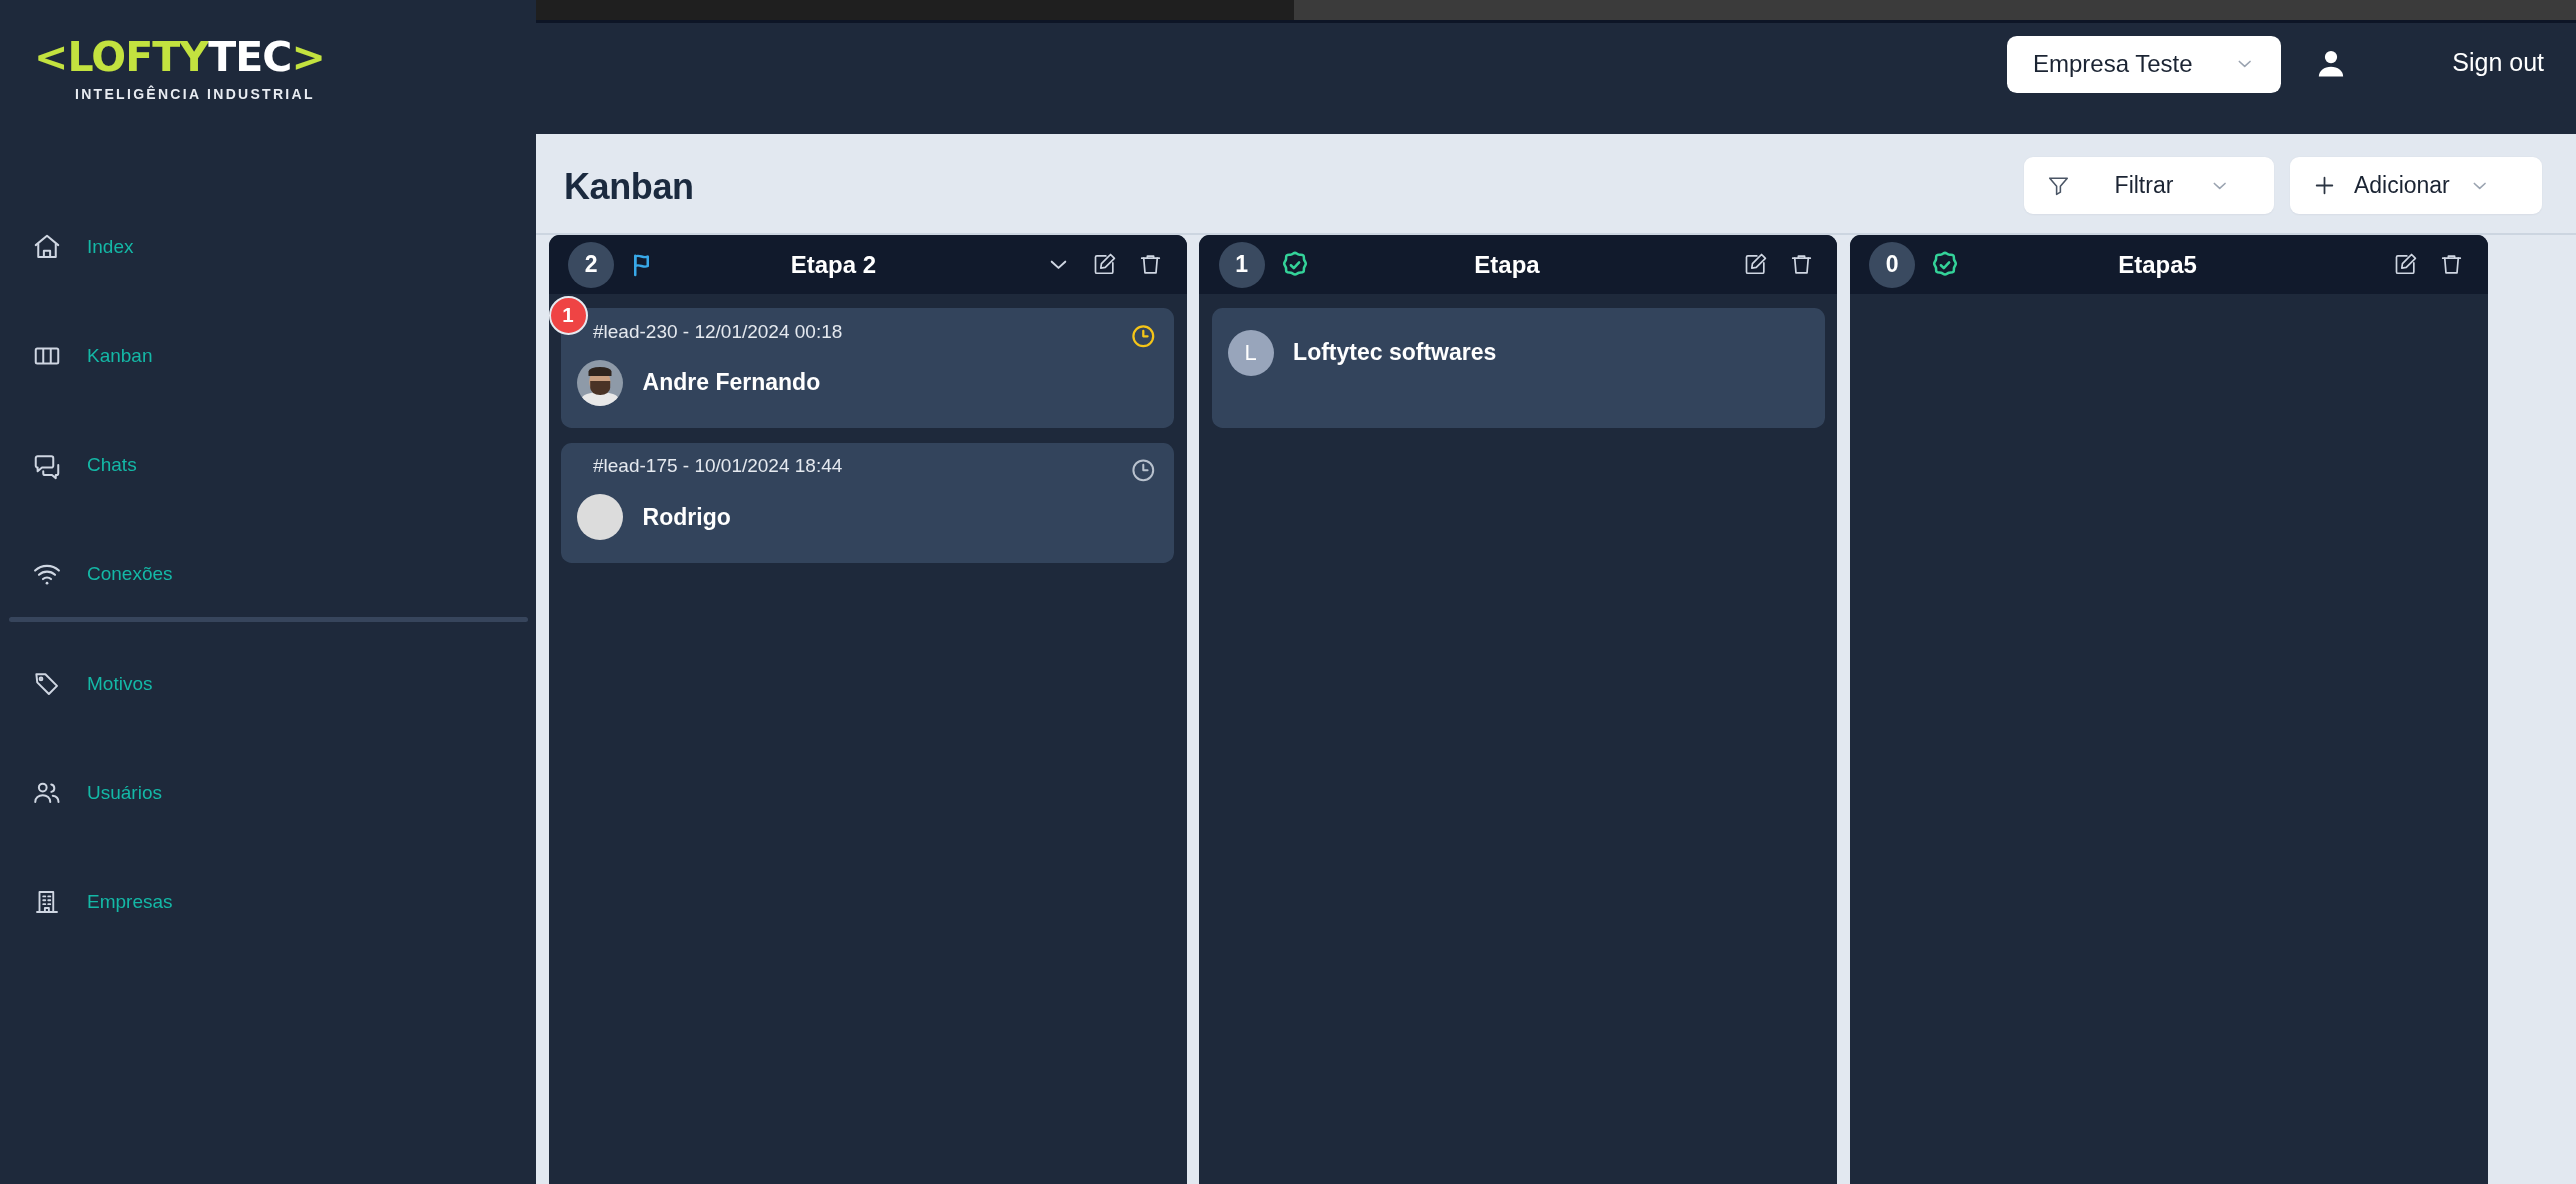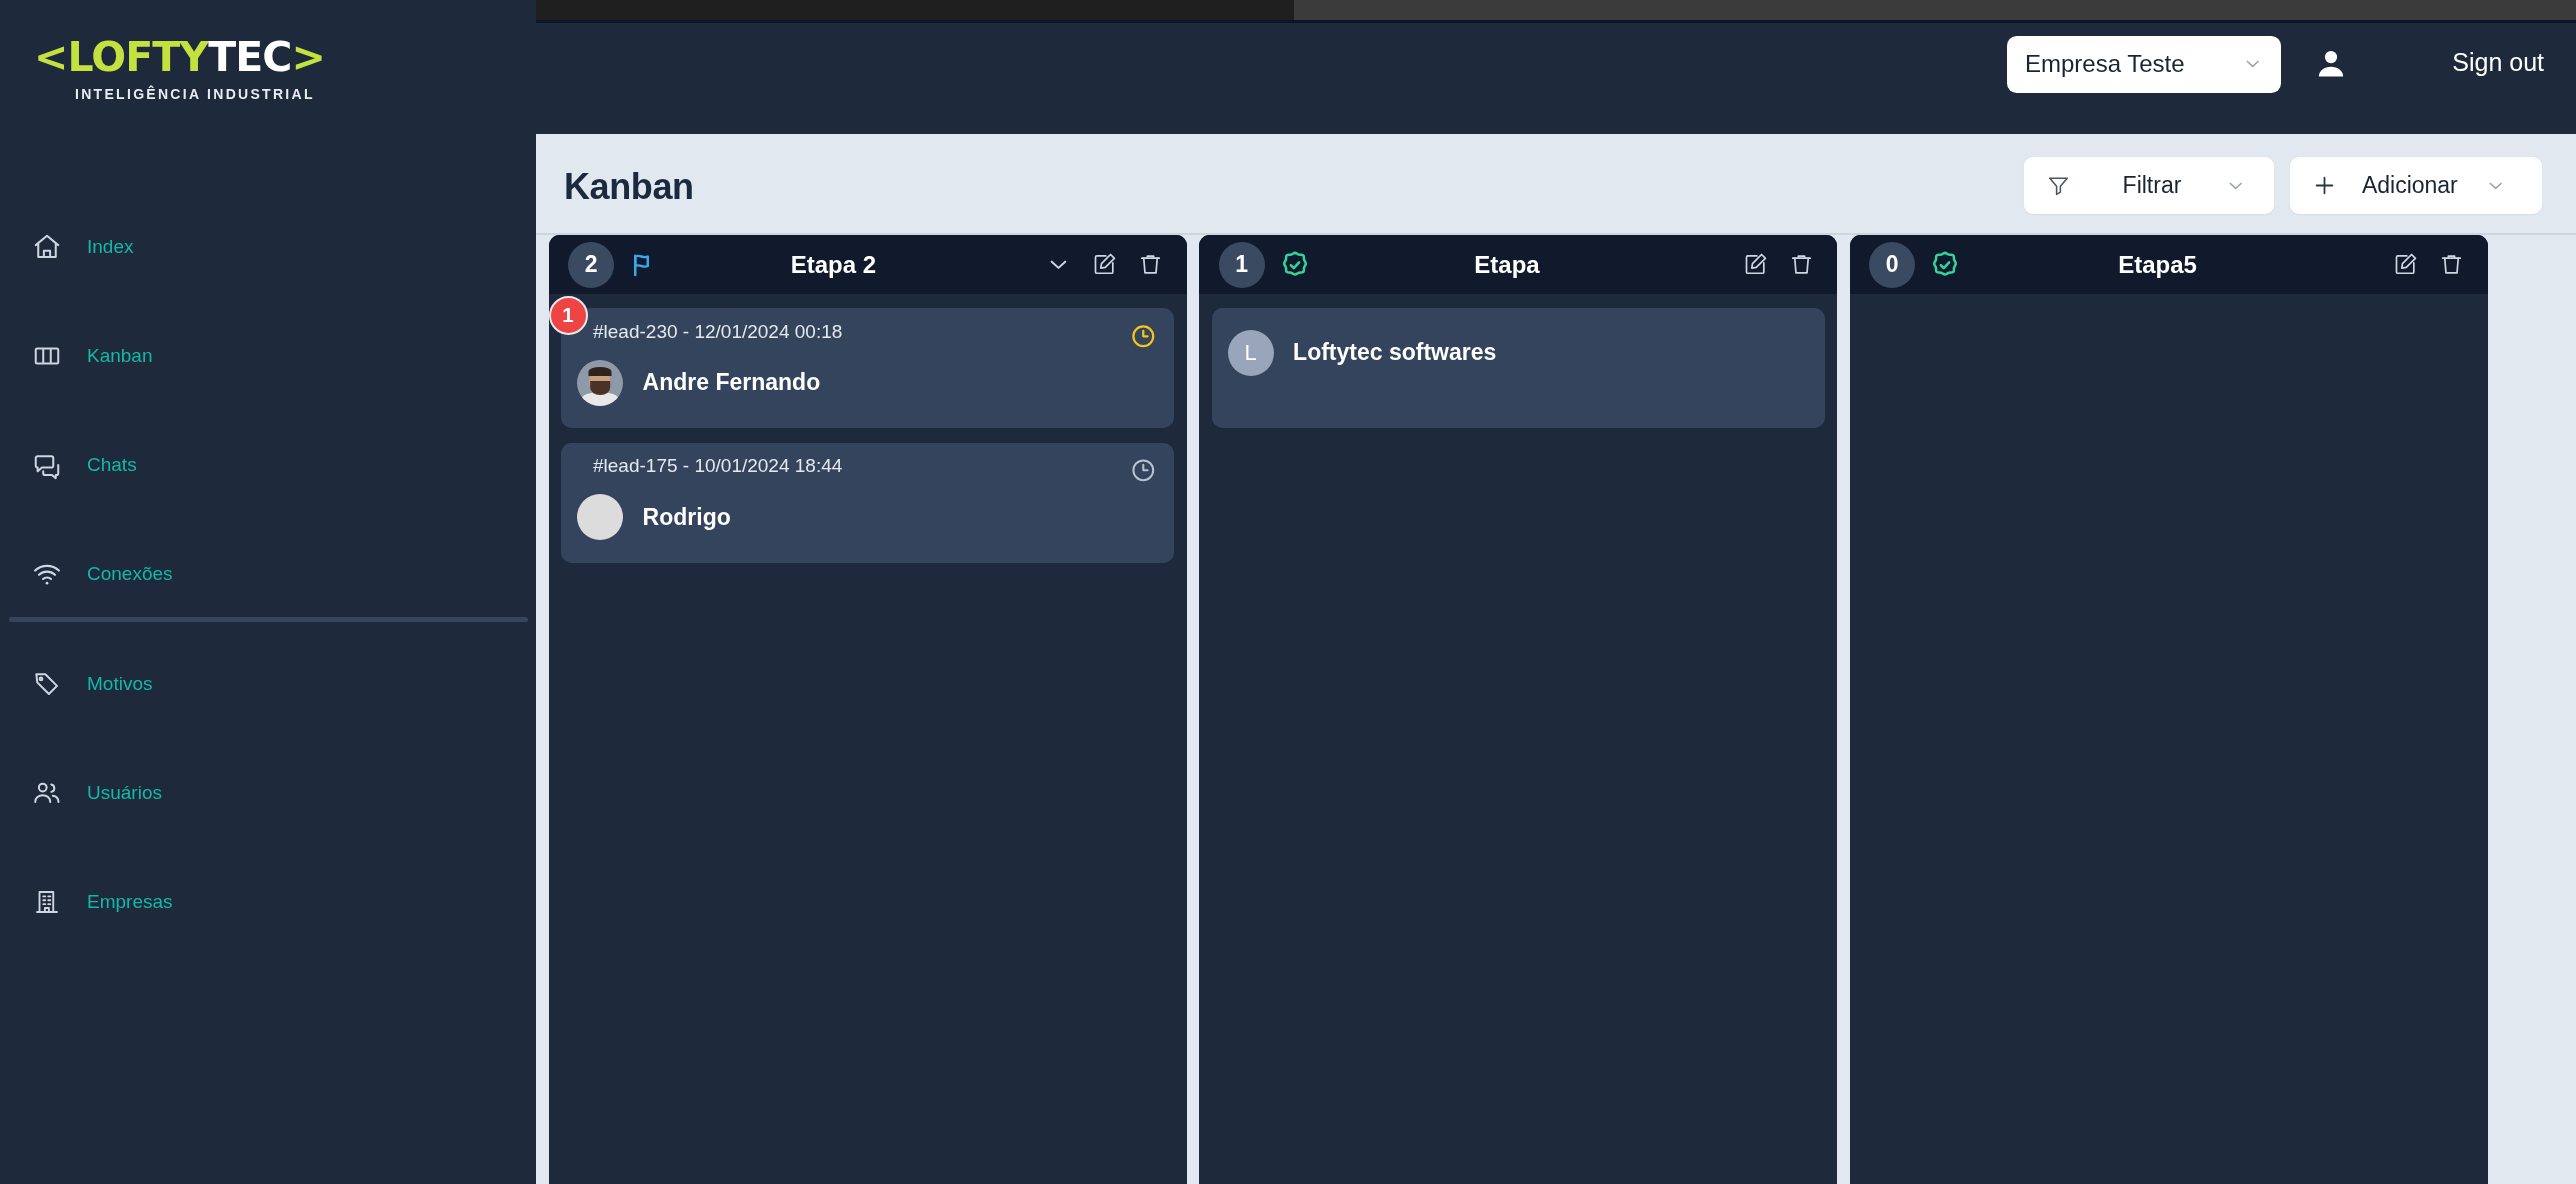--- a/index.html
+++ b/index.html
@@ -107,21 +107,21 @@
     background: #1e293b;
   }
   #company-select {
     position: absolute;
     top: 12.5px; right: 295px;
     width: 274px; height: 57px;
     background: #ffffff;
     border-radius: 9.8px;
     display: flex;
     align-items: center;
-    padding: 0 18px;
+    padding: 0 26px;
     cursor: pointer;
   }
   #company-select .cs-label {
     font-size: 24px;
     color: #1b2433;
     white-space: nowrap;
   }
   #company-select .cs-chev {
     margin-left: auto;
     color: #9aa3b0;
@@ -169,21 +169,21 @@
     top: 23px; right: 34px;
     display: flex;
     gap: 16px;
   }
   .hdr-btn {
     height: 57px;
     background: #ffffff;
     border-radius: 9px;
     display: flex;
     align-items: center;
-    gap: 8px;
+    gap: 0;
     padding: 0 19.6px;
     cursor: pointer;
     box-shadow: 0 0.9px 1.8px rgba(16,24,40,0.05);
   }
   .hdr-btn .hb-icon {
     display: flex; align-items: center; justify-content: center;
     width: 30px; flex: 0 0 30px;
     color: #4a5565;
   }
   .hdr-btn .hb-label {

